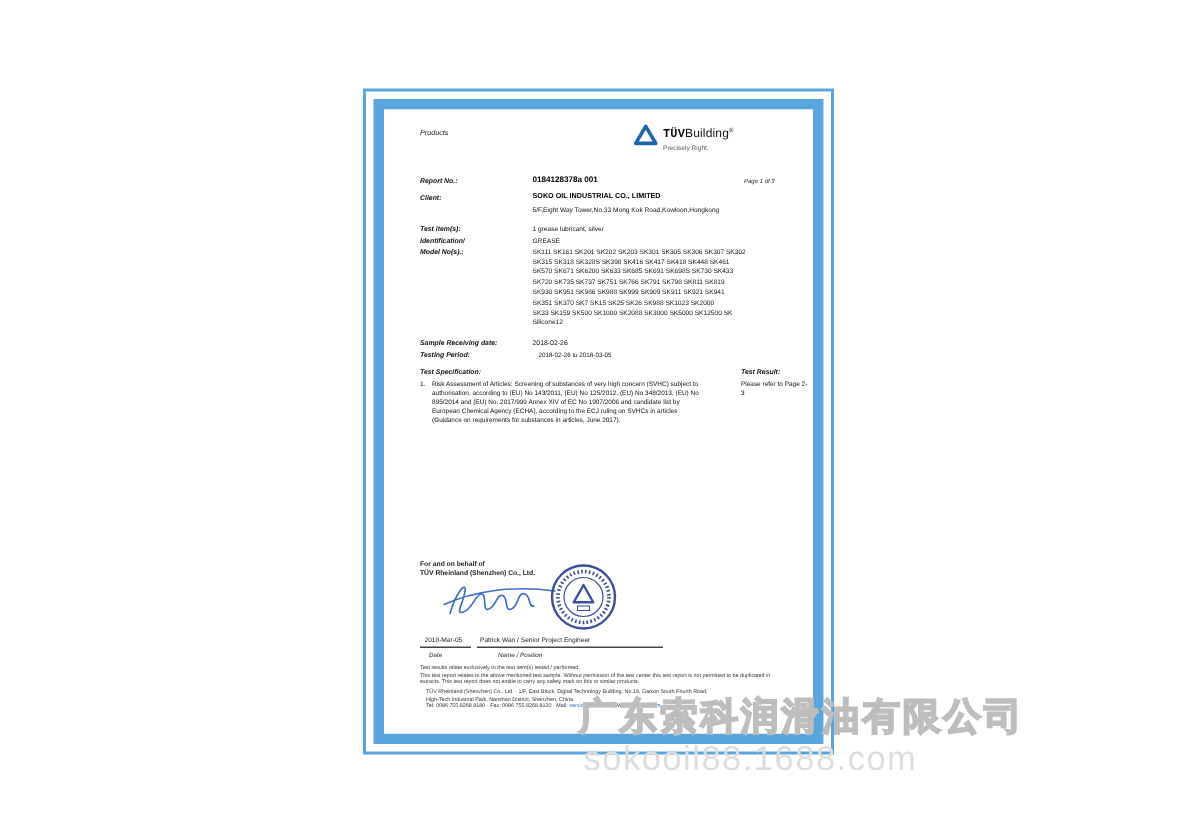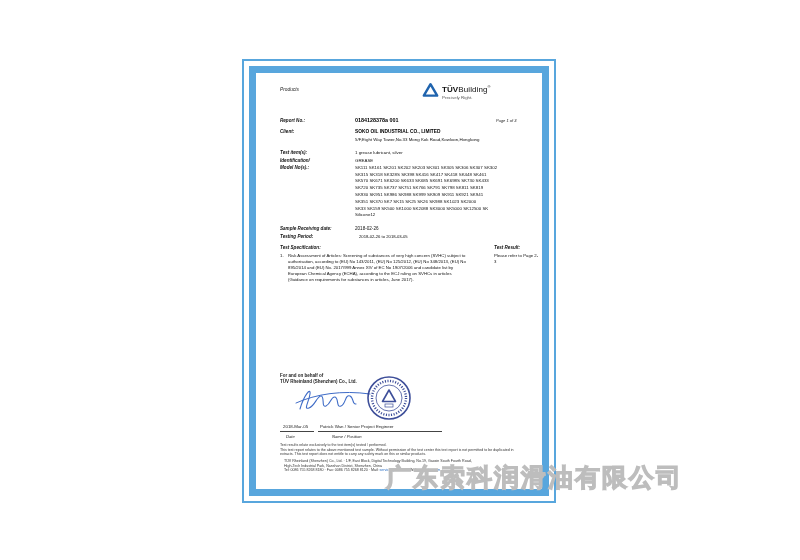--- a/index.html
+++ b/index.html
@@ -15,21 +15,21 @@
   
   .lbl{font-size:4.6px;font-weight:bold;font-style:italic;color:#111;}
   .val{font-size:4.6px;color:#111;}
   .val-b{font-size:4.8px;font-weight:bold;color:#000;}
   .tiny{font-size:3.6px;color:#333;line-height:1.32;}
   .models div{font-size:4.4px;line-height:6.8px;color:#111;white-space:nowrap;}
   .spec{font-size:4.3px;line-height:1.42;color:#111;}
   
   .logo-row{display:flex;align-items:flex-start;gap:3px;}
   .brand{font-size:8px;line-height:9px;color:#111;letter-spacing:0.1px;}
-  .brand .b{font-weight:bold;}
+  .brand .b{font-weight:bold;font-family:Liberation Mono, monospace;}
   .brand sup{font-size:4px;vertical-align:super;}
   .tagline{font-size:4.4px;color:#555;margin-top:1px;}
   .sigline{border-top:0.7px solid #444;height:0;}
   .blue{color:#2a6fc4;}
   
   .wm-company{position:absolute;left:386px;top:461px;font-size:25px;font-weight:bold;
               letter-spacing:2px;color:rgba(252,252,252,0.25);
               -webkit-text-stroke:1.2px #bdbdbd;white-space:nowrap;z-index:9;}
   .wm-site{position:absolute;left:389px;top:492px;font-size:23px;color:#dddddd;
            letter-spacing:1px;white-space:nowrap;z-index:9;}
@@ -128,14 +128,15 @@
           <div>TÜV Rheinland (Shenzhen) Co., Ltd. · 1/F, East Block, Digital Technology Building, No.19, Gaoxin South Fourth Road,</div>
           <div>High-Tech Industrial Park, Nanshan District, Shenzhen, China</div>
           <div><span>Tel: 0086 755 8268 8180 · Fax: 0086 755 8268 8120 · Mail: </span><span class="blue">service@tuv.com</span><span> · Web: </span><span class="blue">www.tuv.com</span></div>
         </div>
 
       </div>
     </div>
   </div>
 
   <div class="wm-company">广东索科润滑油有限公司</div>
+  <div class="wm-site">sokooil88.1688.com</div>
 
 </div>
 
 </body></html>

